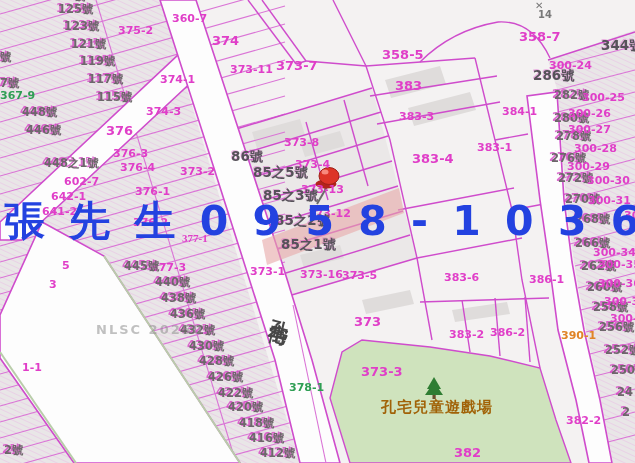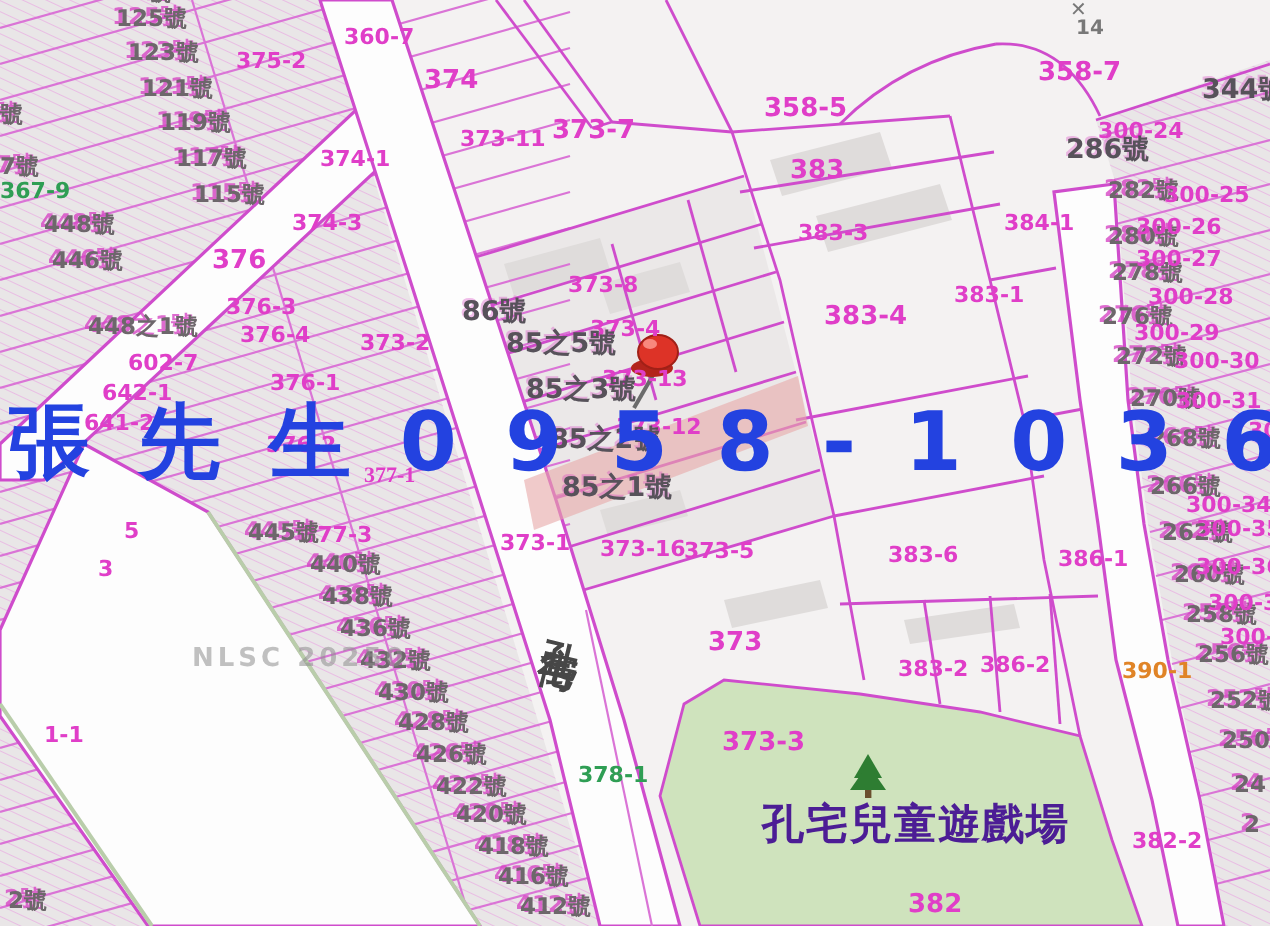--- a/index.html
+++ b/index.html
@@ -10,21 +10,21 @@
   .lbl-p{color:#e03ec8;font-size:11px;font-weight:600;}
   .lbl-pl{color:#e03ec8;font-size:13px;font-weight:600;}
   .lbl-h{color:#6d676b;font-size:11.5px;font-weight:700;text-shadow:-2px -1px 0 rgba(214,70,196,.8);}
   .lbl-hb{color:#57525a;font-size:13.5px;font-weight:600;text-shadow:-1px -1px 0 rgba(214,70,196,.35);}
   .lbl-g{color:#2f9e54;font-size:11px;font-weight:700;}
   .lbl-o{color:#e08427;font-size:11px;font-weight:700;}
   .lbl-x{color:#787878;font-size:10px;font-weight:600;}
   #contact-watermark{position:absolute;left:4px;top:194px;font-size:41px;font-weight:bold;color:#2342e0;letter-spacing:5px;white-space:nowrap;}
   #agency-watermark{position:absolute;left:96px;top:322px;font-size:13px;color:#8f8f8f;opacity:.55;letter-spacing:2px;font-weight:600;}
   #street-name{position:absolute;left:272px;top:306px;writing-mode:vertical-rl;text-orientation:upright;transform:rotate(14deg);font-size:19px;font-weight:600;color:#474747;letter-spacing:3px;}
-  #park-name{position:absolute;left:381px;top:398px;font-size:21px;color:#4c1d95;letter-spacing:1px;font-weight:600;}
+  #park-name{position:absolute;left:381px;top:398px;font-size:15px;color:#a16207;letter-spacing:1px;font-weight:600;}
 </style>
 </head>
 <body>
 
 <div id="map-canvas">
   <svg id="map-svg" width="635" height="463" viewBox="0 0 635 463">
     <defs>
       <pattern id="hatch" width="5" height="5" patternUnits="userSpaceOnUse" patternTransform="rotate(115)">
         <line x1="0" y1="0" x2="0" y2="5" stroke="#eaa6e2" stroke-width="1" opacity="0.65"></line>
       </pattern>

